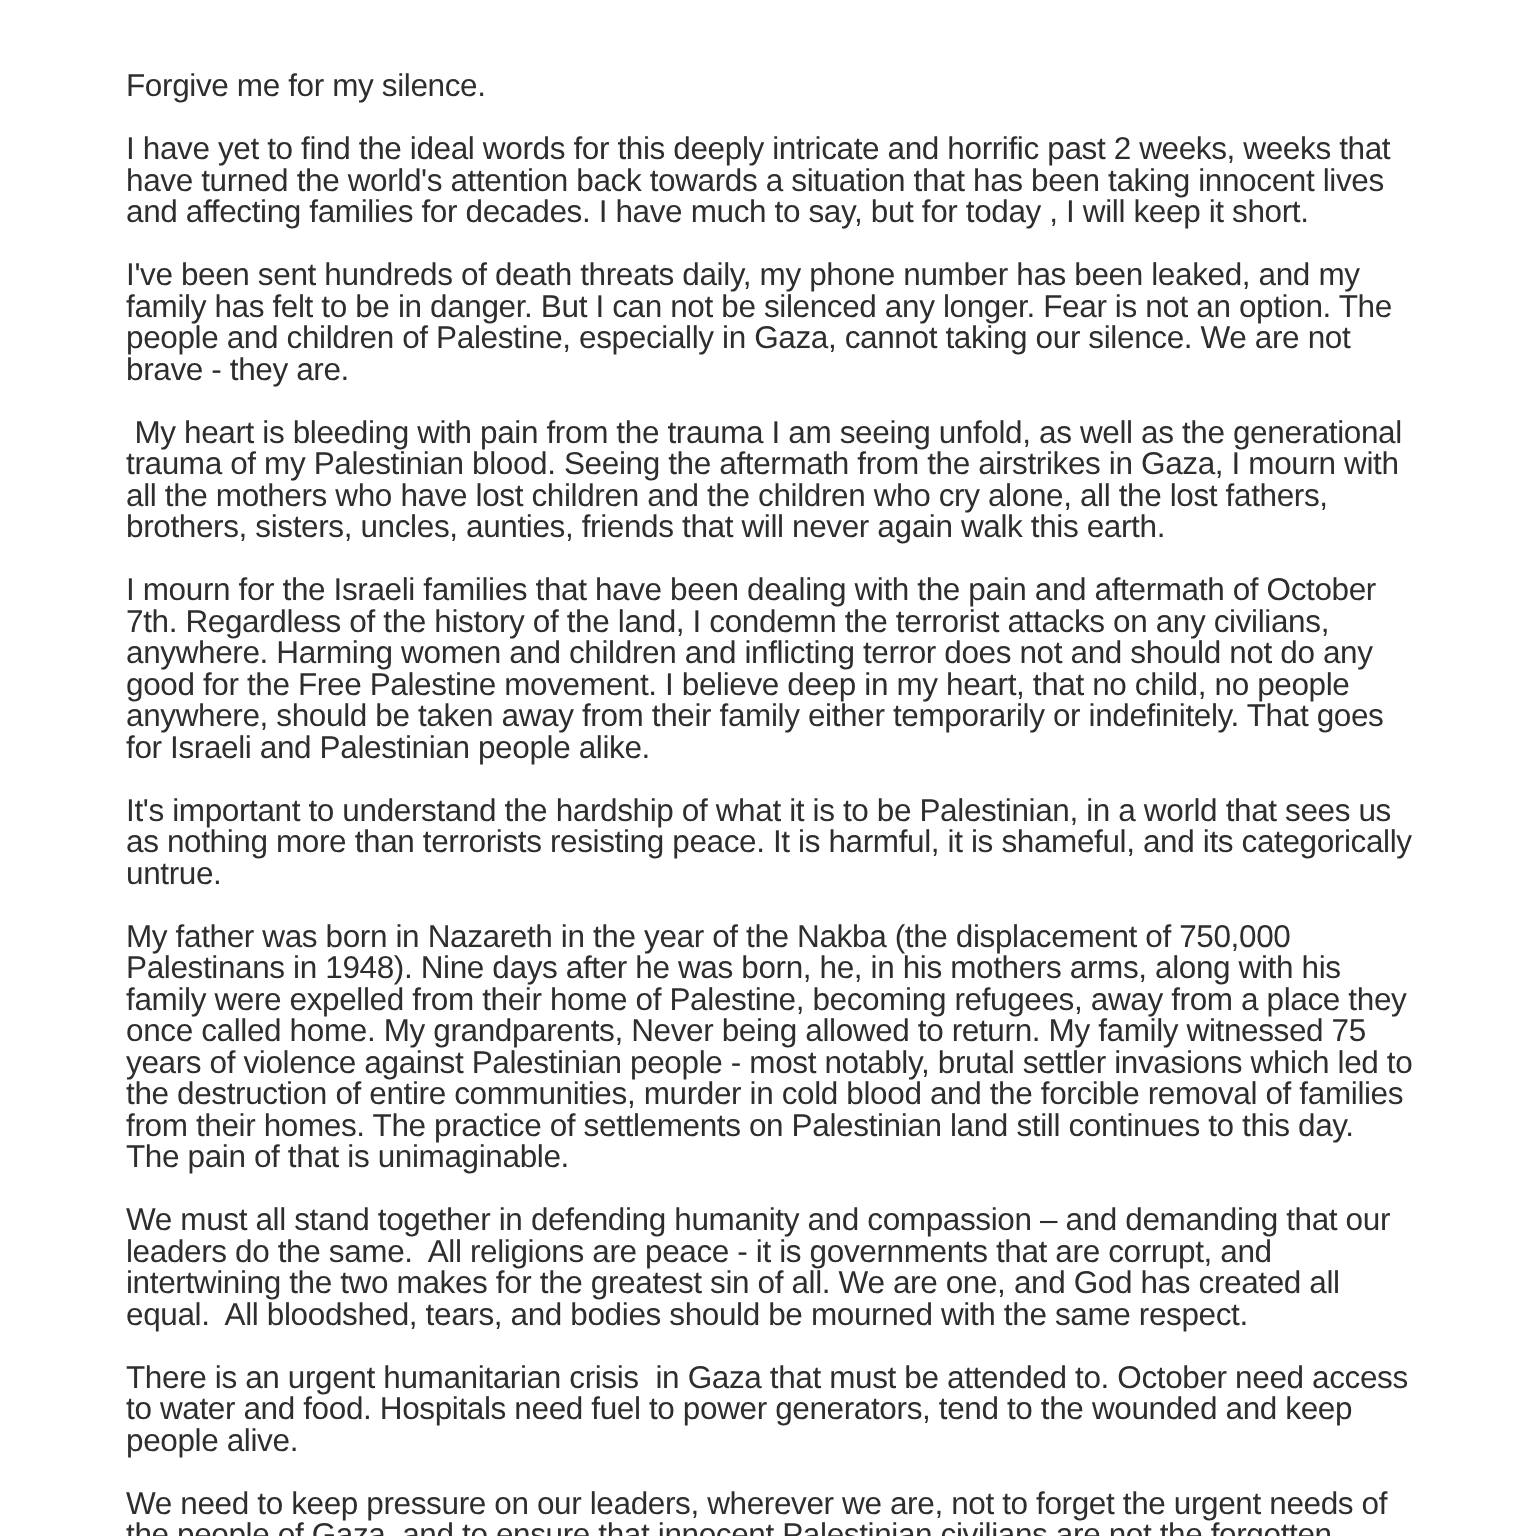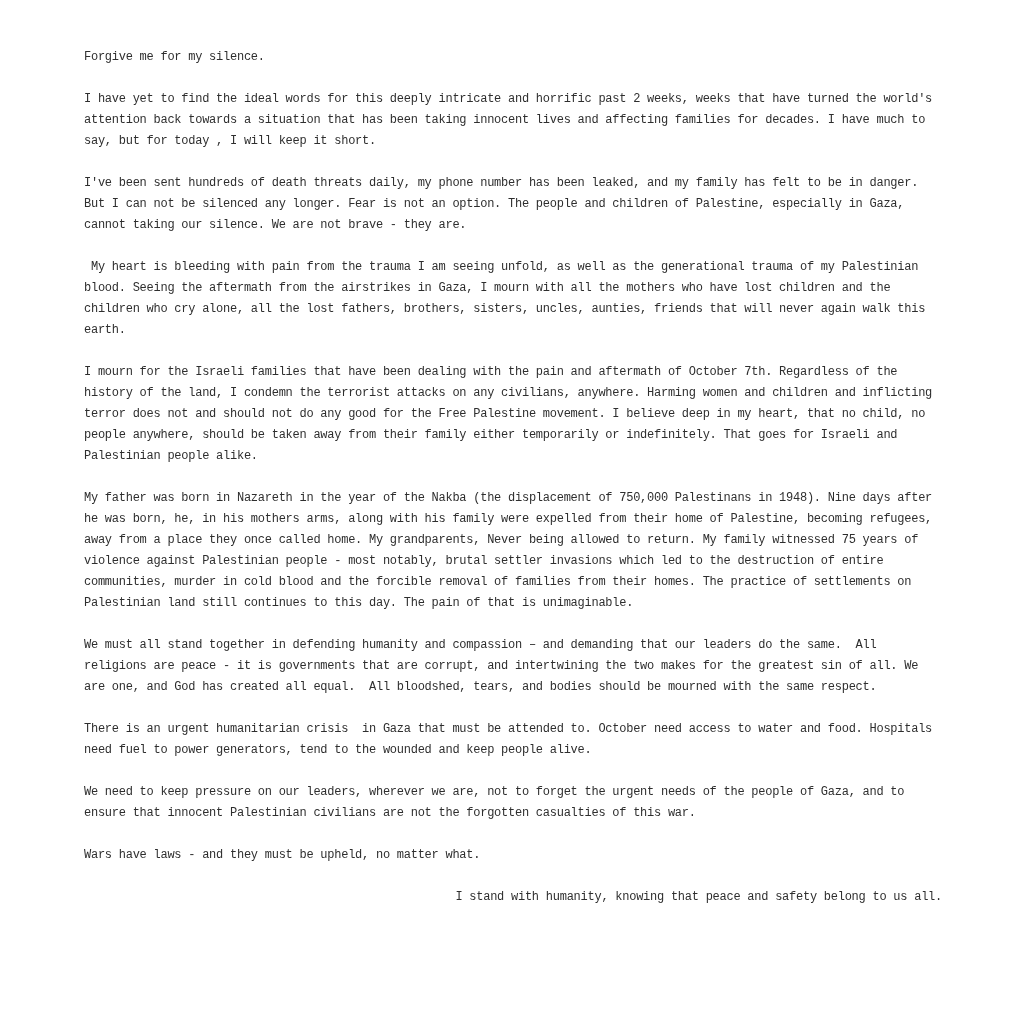--- a/index.html
+++ b/index.html
@@ -11,22 +11,22 @@
     width: 1024px;
     height: 1024px;
     overflow: hidden;
   }
   .page {
     box-sizing: border-box;
     width: 1024px;
     height: 800px;
     padding: 47px 82px 20px 84px;
     background: #ffffff;
-    font-family: Liberation Mono, monospace;
-    font-size: 12px;
+    font-family: Liberation Sans, sans-serif;
+    font-size: 21px;
     line-height: 21px;
     letter-spacing: -0.25px;
     color: #2e2e2e;
     -webkit-font-smoothing: antialiased;
   }
   .page p {
     margin: 0 0 21px 0;
     white-space: pre-wrap;
     text-align: left;
   }
@@ -37,19 +37,20 @@
 </style>
 </head>
 <body>
 
 <div class="page">
   <p>Forgive me for my silence.</p>
   <p>I have yet to find the ideal words for this deeply intricate and horrific past 2 weeks, weeks that have turned the world's attention back towards a situation that has been taking innocent lives and affecting families for decades. I have much to say, but for today , I will keep it short.</p>
   <p>I've been sent hundreds of death threats daily, my phone number has been leaked, and my family has felt to be in danger. But I can not be silenced any longer. Fear is not an option. The people and children of Palestine, especially in Gaza, cannot taking our silence. We are not brave - they are.</p>
   <p> My heart is bleeding with pain from the trauma I am seeing unfold, as well as the generational trauma of my Palestinian blood. Seeing the aftermath from the airstrikes in Gaza, I mourn with all the mothers who have lost children and the children who cry alone, all the lost fathers, brothers, sisters, uncles, aunties, friends that will never again walk this earth.</p>
   <p>I mourn for the Israeli families that have been dealing with the pain and aftermath of October 7th. Regardless of the history of the land, I condemn the terrorist attacks on any civilians, anywhere. Harming women and children and inflicting terror does not and should not do any good for the Free Palestine movement. I believe deep in my heart, that no child, no people anywhere, should be taken away from their family either temporarily or indefinitely. That goes for Israeli and Palestinian people alike.</p>
+  <p>It's important to understand the hardship of what it is to be Palestinian, in a world that sees us as nothing more than terrorists resisting peace. It is harmful, it is shameful, and its categorically untrue.</p>
   <p>My father was born in Nazareth in the year of the Nakba (the displacement of 750,000 Palestinans in 1948). Nine days after he was born, he, in his mothers arms, along with his family were expelled from their home of Palestine, becoming refugees, away from a place they once called home. My grandparents, Never being allowed to return. My family witnessed 75 years of violence against Palestinian people - most notably, brutal settler invasions which led to the destruction of entire communities, murder in cold blood and the forcible removal of families from their homes. The practice of settlements on Palestinian land still continues to this day. The pain of that is unimaginable.</p>
   <p>We must all stand together in defending humanity and compassion – and demanding that our leaders do the same.  All religions are peace - it is governments that are corrupt, and intertwining the two makes for the greatest sin of all. We are one, and God has created all equal.  All bloodshed, tears, and bodies should be mourned with the same respect.</p>
   <p>There is an urgent humanitarian crisis  in Gaza that must be attended to. October need access to water and food. Hospitals need fuel to power generators, tend to the wounded and keep people alive.</p>
   <p>We need to keep pressure on our leaders, wherever we are, not to forget the urgent needs of the people of Gaza, and to ensure that innocent Palestinian civilians are not the forgotten casualties of this war.</p>
   <p>Wars have laws - and they must be upheld, no matter what.</p>
   <p>I stand with humanity, knowing that peace and safety belong to us all.</p>
 </div>
 
 </body></html>

